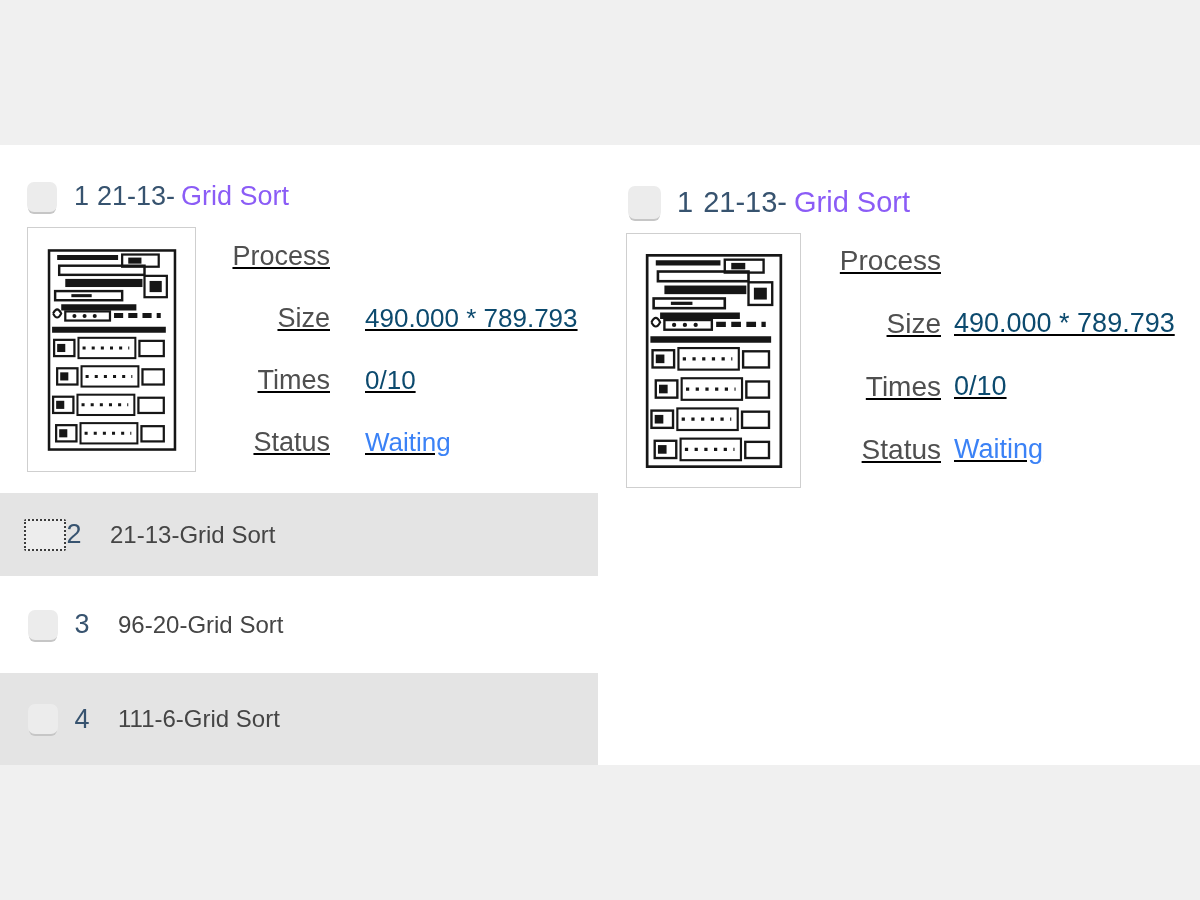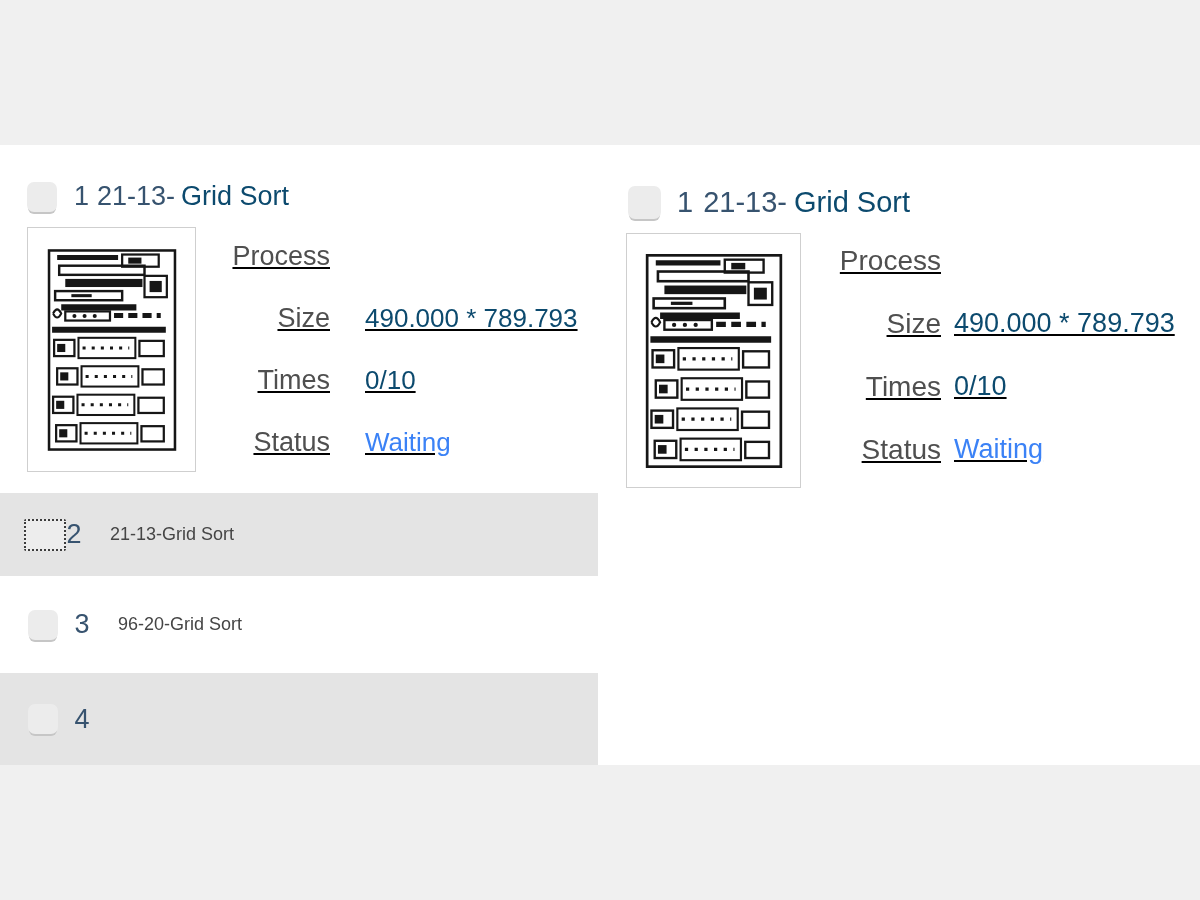--- a/index.html
+++ b/index.html
@@ -22,21 +22,21 @@
   .cb-lg{width:33px;height:33px;}
   .cb-focus{
     width:42px;height:32px;border-radius:2px;
     background:#ededed;border:2px dotted #3c3c3c;
     box-sizing:border-box;box-shadow:none;
   }
 
   
   .item-head{position:absolute;display:flex;align-items:center;}
   .idx,.code{color:#37536f;}
-  .nm{color:#0c4a6e;}
+  .nm{color:#8b5cf6;}
 
   .thumb{
     position:absolute;margin:0;background:#fff;
     border:1px solid #cfcfcf;box-sizing:border-box;
     display:flex;align-items:center;justify-content:center;
   }
   .thumb svg{display:block;}
 
   .fields{position:absolute;left:0;right:0;margin:0;text-decoration:underline;}
   .field{display:flex;align-items:center;}
@@ -64,21 +64,21 @@
   }
   .row.shaded{background:#e4e4e4;}
   .row-2{top:348px;height:83px;}
   .row-3{top:431px;height:97px;}
   .row-4{top:528px;height:92px;}
   .row .cb{margin-left:28px;}
   .row .cb-focus{margin-left:24px;}
   .row-idx{color:#37536f;font-size:27px;width:24px;text-align:center;}
   .row-2 .row-idx{margin-left:-4px;}
   .row-3 .row-idx,.row-4 .row-idx{margin-left:12px;}
-  .row-name{color:#454545;font-size:18px;margin-left:24px;}
+  .row-name{color:#454545;font-size:24px;margin-left:24px;}
 
   
   .panel-right .item-head{left:24px;top:41px;font-size:29px;}
   .panel-right .cb{width:33px;height:33px;}
   .panel-right .idx{margin-left:16px;}
   .panel-right .code{margin-left:10px;}
   .panel-right .nm{margin-left:7px;}
   .panel-right .thumb{left:22px;top:88px;width:175px;height:255px;}
   .panel-right .thumb svg{width:138px;height:218px;}
   .panel-right .fields{top:84px;font-size:28px;}
@@ -183,20 +183,21 @@
 
     <div class="row row-3">
       <span class="cb"></span>
       <span class="row-idx">3</span>
       <span class="row-name">96-20-Grid Sort</span>
     </div>
 
     <div class="row row-4 shaded">
       <span class="cb"></span>
       <span class="row-idx">4</span>
+      <span class="row-name">111-6-Grid Sort</span>
     </div>
 
   </section>
 
   <section class="panel panel-right">
 
     <article>
       <div class="item-head">
         <span class="cb cb-lg"></span>
         <span class="idx">1</span>

